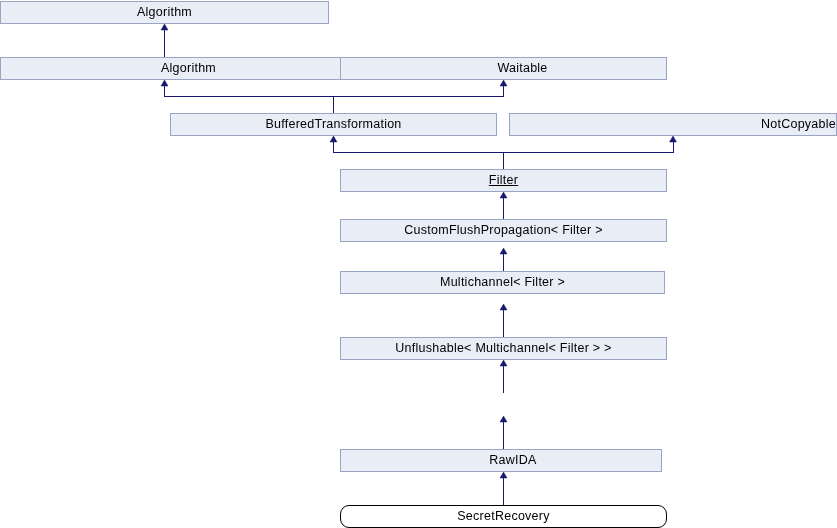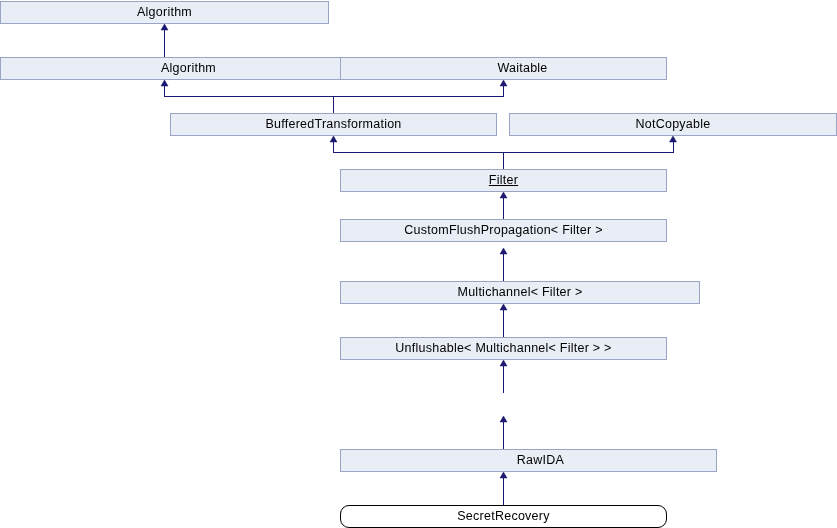--- a/index.html
+++ b/index.html
@@ -100,21 +100,21 @@
     <g>
       <polygon points="503.5,472 500,478 507,478"></polygon>
       <line x1="503.5" y1="477" x2="503.5" y2="505"></line>
     </g>
   </svg>
 
   <div class="node" style="left:0px;   top:1px;   width:329px;">Algorithm</div>
   <div class="node" style="left:0px;   top:57px;  width:377px;">Algorithm</div>
   <div class="node" style="left:340px; top:57px;  width:327px;padding-left:38px;">Waitable</div>
   <div class="node" style="left:170px; top:113px; width:327px;">BufferedTransformation</div>
-  <div class="node" style="left:509px; top:113px; width:328px;">NotCopyable</div>
+  <div class="node" style="left:509px; top:113px; width:328px;text-align:right;">NotCopyable</div>
   <div class="node" style="left:340px; top:169px; width:327px;text-decoration:underline;">Filter</div>
   <div class="node" style="left:340px; top:219px; width:327px;">CustomFlushPropagation&lt; Filter &gt;</div>
-  <div class="node" style="left:340px; top:281px; width:360px;">Multichannel&lt; Filter &gt;</div>
+  <div class="node" style="left:340px; top:271px; width:325px;">Multichannel&lt; Filter &gt;</div>
   <div class="node" style="left:340px; top:337px; width:327px;">Unflushable&lt; Multichannel&lt; Filter &gt; &gt;</div>
-  <div class="node" style="left:340px; top:449px; width:377px;padding-left:24px;">RawIDA</div>
+  <div class="node" style="left:340px; top:449px; width:322px;padding-left:24px;">RawIDA</div>
   <div class="node active" style="left:340px; top:505px; width:327px;">SecretRecovery</div>
 
 </div>
 
 </body></html>

